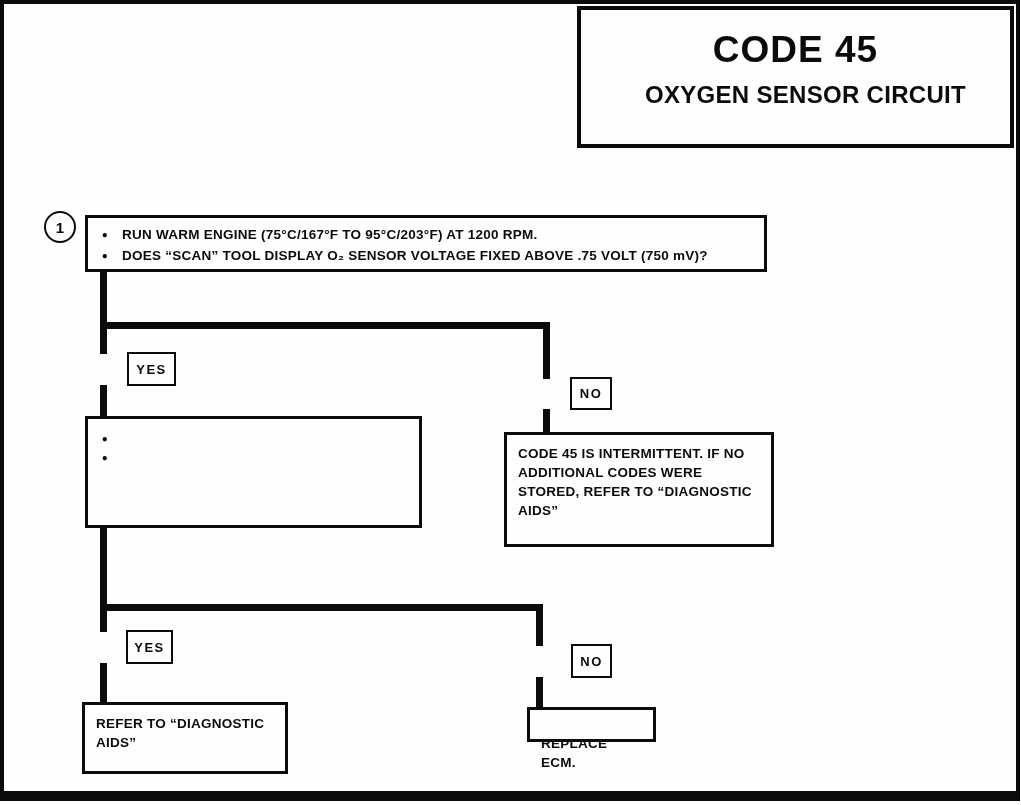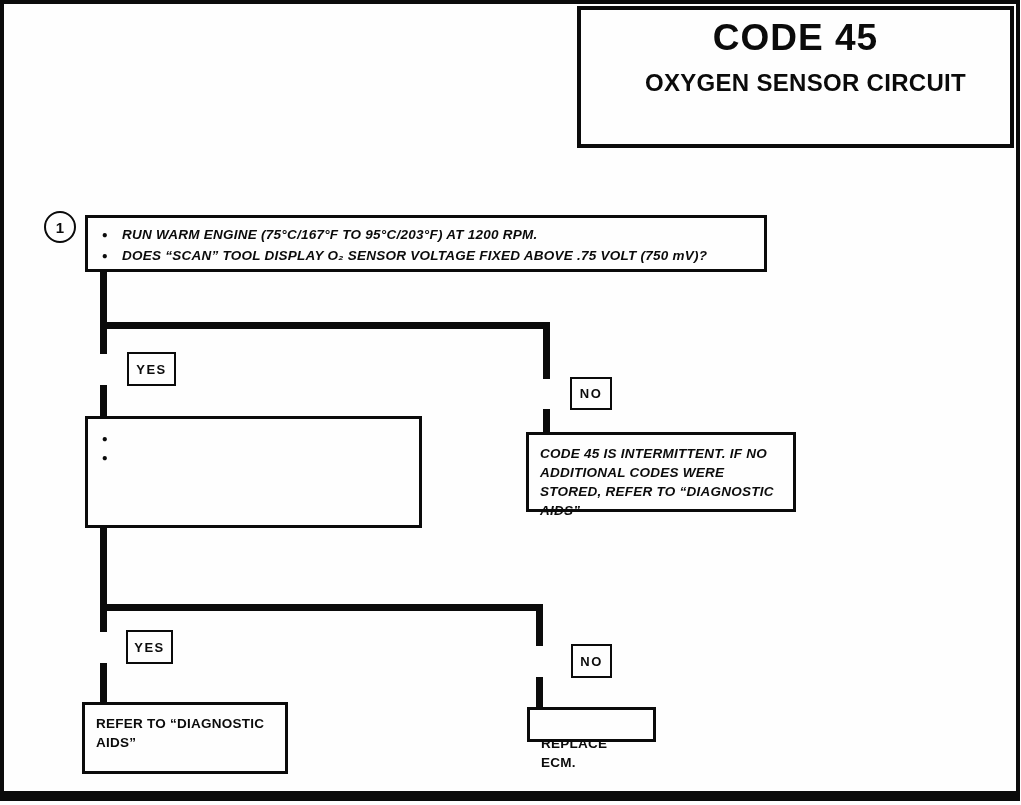--- a/index.html
+++ b/index.html
@@ -22,50 +22,50 @@
     position:absolute;
     background:#fefefe;
     border:3px solid #0b0b0b;
     box-sizing:border-box;
   }
   .title-box{
     left:577px;top:6px;width:437px;height:142px;
     border-width:4px;
     text-align:center;
   }
-  .title-code{font-size:37px;letter-spacing:1px;margin-top:8px;line-height:40px;}
+  .title-code{font-size:37px;letter-spacing:1px;margin-top:20px;line-height:40px;}
   .title-main{font-size:24px;letter-spacing:.3px;margin-top:12px;line-height:26px;padding-left:20px;}
   .title-sub{font-size:20px;letter-spacing:.2px;line-height:24px;}
   .marker{
     position:absolute;left:44px;top:211px;width:32px;height:32px;
     border:2.5px solid #0b0b0b;border-radius:50%;
     box-sizing:border-box;
     display:flex;align-items:center;justify-content:center;
     font-size:15px;background:#fefefe;
   }
   .txt{font-size:13.5px;line-height:19px;letter-spacing:.25px;}
   .bullet-row{display:flex;}
   .dot{flex:0 0 34px;text-align:center;font-size:10px;line-height:19px;}
-  .btxt{flex:1;white-space:pre-line;font-style:italic;}
+  .btxt{flex:1;white-space:pre-line;}
   .step1{left:85px;top:215px;width:682px;height:57px;padding:6px 8px 0 0;}
   .step1 .bullet-row{line-height:21px;}
   .step1 .dot{line-height:21px;}
   .step1 .btxt{line-height:21px;white-space:nowrap;}
   .step2{left:85px;top:416px;width:337px;height:112px;padding:10px 6px 0 0;}
   .label-box{
     display:flex;align-items:center;justify-content:center;
     border-width:2.5px;
     font-size:13px;letter-spacing:1.5px;margin-left:44px;
   }
   .yes1{left:83px;top:352px;width:49px;height:34px;}
   .no1{left:526px;top:377px;width:42px;height:33px;}
   .yes2{left:82px;top:630px;width:47px;height:34px;}
   .no2{left:527px;top:644px;width:41px;height:34px;}
   .result{padding:9px 10px 0 11px;white-space:pre-line;}
-  .int-box{left:526px;top:432px;width:270px;height:80px;font-style:italic;}
+  .int-box{left:504px;top:432px;width:270px;height:115px;}
   .refer-box{left:82px;top:702px;width:206px;height:72px;}
   .replace-box{left:527px;top:707px;width:129px;height:35px;padding-top:24px;}
   .line{position:absolute;background:#0b0b0b;}
 </style>
 </head>
 <body>
 
 <div class="page">
   <div class="frame"></div>
 

